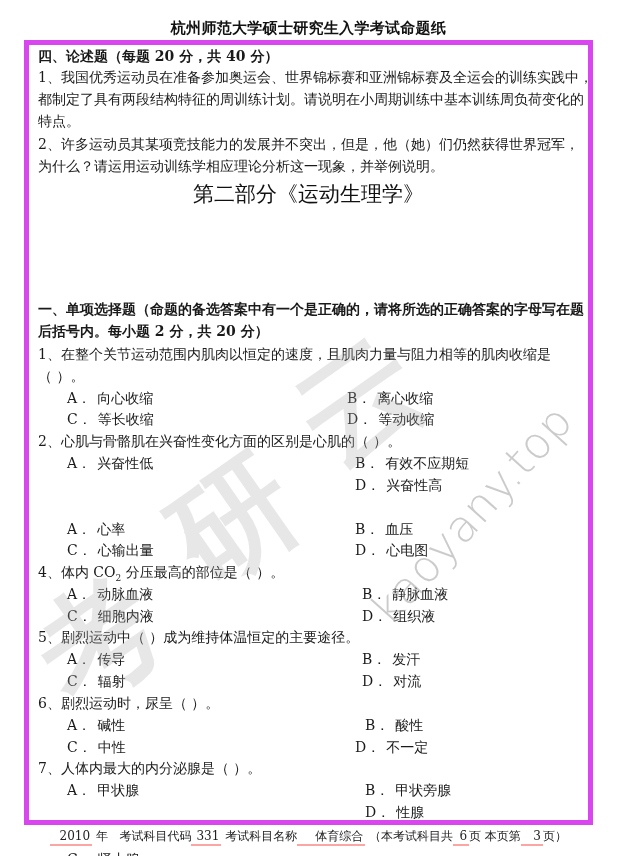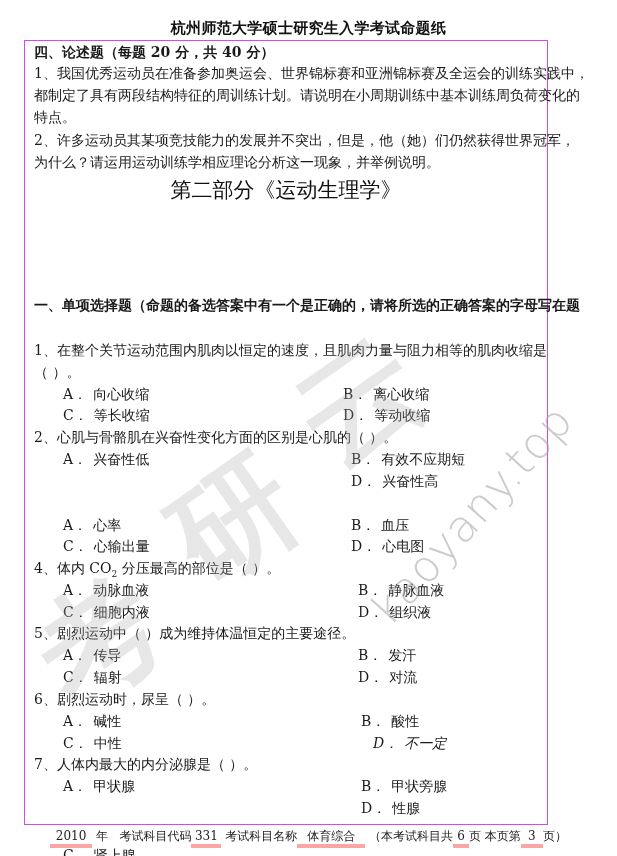--- a/index.html
+++ b/index.html
@@ -24,23 +24,23 @@
       font-family: "DejaVu Sans", "Liberation Sans", sans-serif;
       font-size: 15px;
       font-weight: bold;
       color: #111;
       letter-spacing: 0.3px;
     }
     .exam-box {
       position: absolute;
       left: 24px;
       top: 40px;
-      width: 524px;
+      width: 569px;
       height: 785px;
-      border: 1px solid #d946ef;
+      border: 5px solid #d946ef;
       box-sizing: border-box;
     }
     .line {
       position: absolute;
       left: 9px;
       font-size: 14px;
       line-height: 20px;
       white-space: nowrap;
       color: #1a1a1a;
     }
@@ -68,22 +68,22 @@
       left: 0;
       width: 617px;
       text-align: center;
       font-size: 12px;
       line-height: 16px;
       color: #222;
       white-space: nowrap;
     }
     .u {
       display: inline-block;
-      border-bottom: 4px solid #fca5a5;
-      text-align: center;
+      border-bottom: 2px solid #fca5a5;
+      text-align: right;
       padding: 0 2px;
     }
     .watermark-brush {
       position: absolute;
       font-family: "DejaVu Serif", serif;
       color: rgba(170,170,170,0.28);
       font-size: 120px;
       font-weight: bold;
       pointer-events: none;
       transform: rotate(-35deg);
@@ -113,20 +113,21 @@
   <div class="line bold" style="top:1px;">四、论述题（每题 20 分，共 40 分）</div>
   <div class="line" style="top:22px;"> 1、我国优秀运动员在准备参加奥运会、世界锦标赛和亚洲锦标赛及全运会的训练实践中，</div>
   <div class="line" style="top:44px;">都制定了具有两段结构特征的周训练计划。请说明在小周期训练中基本训练周负荷变化的</div>
   <div class="line" style="top:66px;">特点。</div>
   <div class="line" style="top:89px;">2、许多运动员其某项竞技能力的发展并不突出，但是，他（她）们仍然获得世界冠军，</div>
   <div class="line" style="top:111px;">为什么？请运用运动训练学相应理论分析这一现象，并举例说明。</div>
 
   <div class="section-title" style="top:135px;">第二部分《运动生理学》</div>
 
   <div class="line bold" style="top:254px;">一、单项选择题（命题的备选答案中有一个是正确的，请将所选的正确答案的字母写在题</div>
+  <div class="line bold" style="top:276px;">后括号内。每小题 2 分，共 20  分）</div>
 
   <div class="line" style="top:299px;">1、在整个关节运动范围内肌肉以恒定的速度，且肌肉力量与阻力相等的肌肉收缩是</div>
   <div class="line" style="top:321px;">（      ）。</div>
   <div class="opt" style="left:38px; top:343px;"><span class="opt-letter">A．</span><span>向心收缩</span></div>
   <div class="opt" style="left:318px; top:343px;"><span class="opt-letter">B．</span><span>离心收缩</span></div>
   <div class="opt" style="left:38px; top:364px;"><span class="opt-letter">C．</span><span>等长收缩</span></div>
   <div class="opt" style="left:318px; top:364px;"><span class="opt-letter">D．</span><span>等动收缩</span></div>
 
   <div class="line" style="top:386px;">2、心肌与骨骼肌在兴奋性变化方面的区别是心肌的（      ）。</div>
   <div class="opt" style="left:38px; top:408px;"><span class="opt-letter">A．</span><span>兴奋性低</span></div>
@@ -147,21 +148,21 @@
   <div class="line" style="top:582px;">5、剧烈运动中（      ）成为维持体温恒定的主要途径。</div>
   <div class="opt" style="left:38px; top:604px;"><span class="opt-letter">A．</span><span>传导</span></div>
   <div class="opt" style="left:333px; top:604px;"><span class="opt-letter">B．</span><span>发汗</span></div>
   <div class="opt" style="left:38px; top:626px;"><span class="opt-letter">C．</span><span>辐射</span></div>
   <div class="opt" style="left:333px; top:626px;"><span class="opt-letter">D．</span><span>对流</span></div>
 
   <div class="line" style="top:648px;">6、剧烈运动时，尿呈（      ）。</div>
   <div class="opt" style="left:38px; top:670px;"><span class="opt-letter">A．</span><span>碱性</span></div>
   <div class="opt" style="left:336px; top:670px;"><span class="opt-letter">B．</span><span>酸性</span></div>
   <div class="opt" style="left:38px; top:692px;"><span class="opt-letter">C．</span><span>中性</span></div>
-  <div class="opt" style="left:348px; top:692px;font-style:italic;"><span class="opt-letter">D．</span><span>不一定</span></div>
+  <div class="opt" style="left:326px; top:692px;"><span class="opt-letter">D．</span><span>不一定</span></div>
 
   <div class="line" style="top:713px;">7、人体内最大的内分泌腺是（      ）。</div>
   <div class="opt" style="left:38px; top:735px;"><span class="opt-letter">A．</span><span>甲状腺</span></div>
   <div class="opt" style="left:336px; top:735px;"><span class="opt-letter">B．</span><span>甲状旁腺</span></div>
   <div class="opt" style="left:38px; top:757px;margin-top:47px;"><span class="opt-letter">C．</span><span>肾上腺</span></div>
   <div class="opt" style="left:336px; top:757px;"><span class="opt-letter">D．</span><span>性腺</span></div>
 </div>
 
 <div class="watermark-brush" style="left:40px; top:560px;">考</div>
 <div class="watermark-brush" style="left:175px; top:440px;">研</div>

